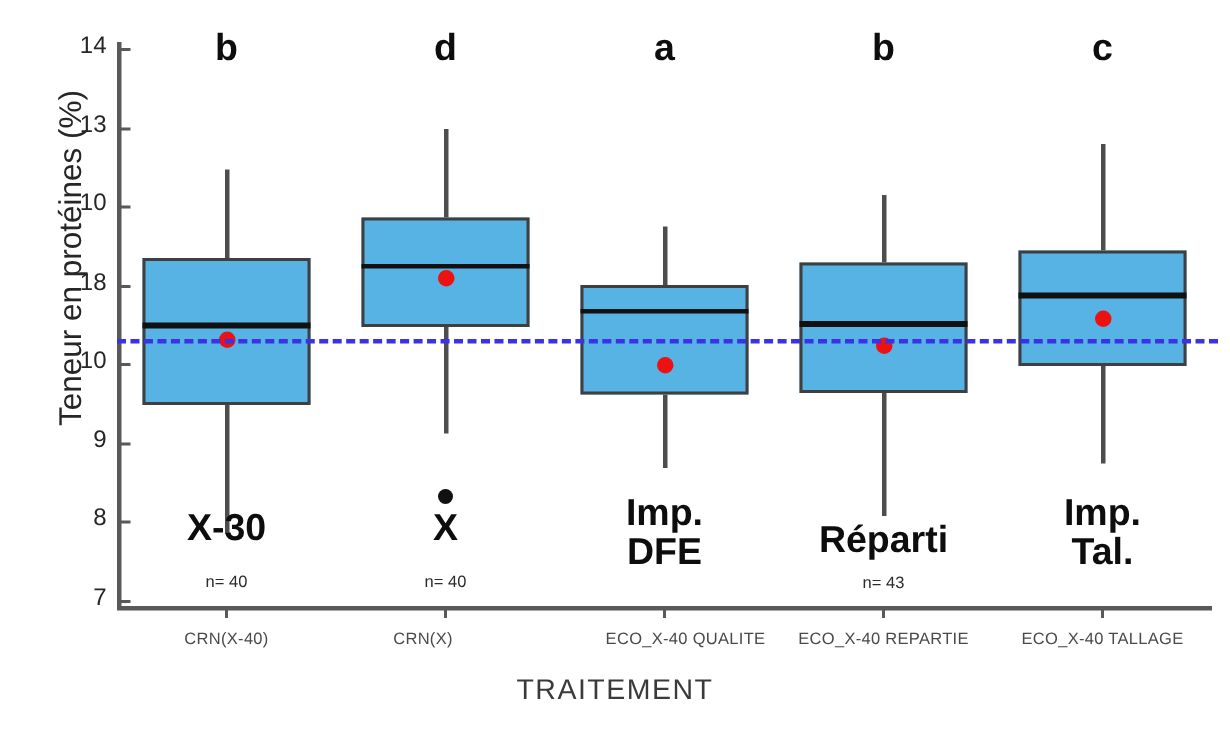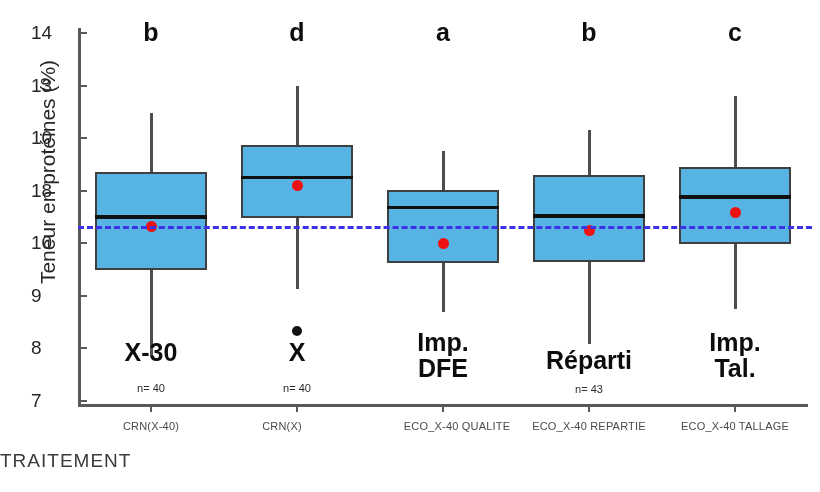--- a/index.html
+++ b/index.html
@@ -8,28 +8,28 @@
   #root{position:relative;width:820px;height:492px;}
 
   
   #ylabel{
     position:absolute; left:-97px; top:160px; width:290px;
     transform:rotate(-90deg); transform-origin:center center;
     text-align:center; font-size:21px; color:#262626; letter-spacing:0px;
     white-space:nowrap;
   }
   #xlabel{
-    position:absolute; left:0; top:450px; width:820px; 
+    position:absolute; left:0; top:450px; width:820px; text-align:center;
     font-size:19px; color:#3a3a3a; letter-spacing:1px;
   }
 
   
   #yaxis-line{position:absolute;left:78px;top:28px;width:3px;height:378px;background:#595959;}
   .ytick{position:absolute;left:78px;width:9px;height:2px;background:#595959;}
-  .ytlabel{position:absolute;width:40px;left:31px;font-size:19px;color:#262626;}
+  .ytlabel{position:absolute;width:40px;text-align:right;left:31px;font-size:16px;color:#262626;}
 
   
   #xaxis-line{position:absolute;left:78px;top:404px;width:730px;height:3px;background:#595959;}
   .xtick{position:absolute;top:404px;width:2px;height:8px;background:#595959;}
   .xtlabel{position:absolute;top:420px;font-size:11px;color:#4a4a4a;text-align:center;
            transform:translateX(-50%);white-space:nowrap;letter-spacing:0.2px;}
 
   
   #plot{position:absolute;left:0;top:0;width:820px;height:492px;}
 

